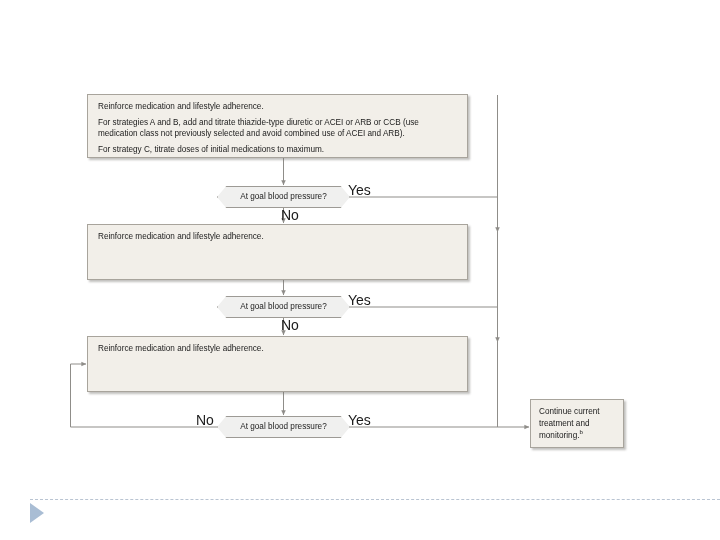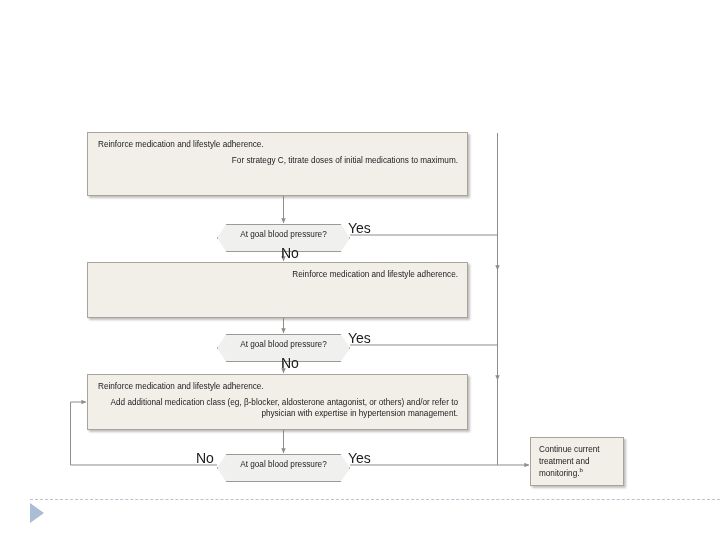--- a/index.html
+++ b/index.html
@@ -23,21 +23,20 @@
     height: 540px;
     background: #ffffff;
   }
 
   
   #flow {
     position: absolute;
     left: 0; top: 0;
     width: 720px;
     height: 470px;
-    margin-top: 38px;
   }
   #flow-svg {
     position: absolute;
     left: 0; top: 0;
     width: 720px;
     height: 470px;
   }
 
   
   .proc-box {
@@ -49,21 +48,20 @@
     padding: 6px 9px 6px 10px;
     color: #1b1b1b;
     font-size: 8.2px;
     line-height: 1.42;
   }
   .proc-box p {
     margin: 0 0 4px 0;
   }
   .proc-box p:last-child {
     margin-bottom: 0;
-    text-align: right;
   }
 
   #box-step1 { left: 87px;  top: 94px;  width: 381px; height: 64px; }
   #box-step2 { left: 87px;  top: 224px; width: 381px; height: 56px; }
   #box-step3 { left: 87px;  top: 336px; width: 381px; height: 56px; }
 
   
   #box-terminal {
     position: absolute;
     box-sizing: border-box;
@@ -81,21 +79,21 @@
     font-size: 6.2px;
     vertical-align: super;
     line-height: 0;
   }
 
   
   .decision {
     position: absolute;
     box-sizing: border-box;
     width: 133px;
-    height: 28px;
+    height: 22px;
     background: #f0f0ef;
     border: 1px solid #9d9a95;
     color: #1b1b1b;
     font-size: 8.2px;
     line-height: 20px;
     text-align: center;
     white-space: nowrap;
     clip-path: polygon(0% 50%, 7% 0%, 93% 0%, 100% 50%, 93% 100%, 7% 100%);
   }
   #decision-1 { left: 217px; top: 186px; }
@@ -172,38 +170,38 @@
         <line x1="497.5" y1="307" x2="497.5" y2="342" marker-end="url(#arrow)"></line>
 
         <line x1="217" y1="427" x2="70.5" y2="427"></line>
         <line x1="70.5" y1="427" x2="70.5" y2="364"></line>
         <line x1="70.5" y1="364" x2="86" y2="364" marker-end="url(#arrow)"></line>
       </g>
     </svg>
 
     <div class="proc-box" id="box-step1">
       <p>Reinforce medication and lifestyle adherence.</p>
+      <p>For strategies A and B, add and titrate thiazide-type diuretic or ACEI or ARB or CCB (use medication class not previously selected and avoid combined use of ACEI and ARB).</p>
       <p>For strategy C, titrate doses of initial medications to maximum.</p>
     </div>
 
     <div class="decision" id="decision-1">At goal blood pressure?</div>
     <span class="branch-label" id="label-yes-1">Yes</span>
     <span class="branch-label" id="label-no-1">No</span>
 
     <div class="proc-box" id="box-step2">
       <p>Reinforce medication and lifestyle adherence.</p>
     </div>
 
     <div class="decision" id="decision-2">At goal blood pressure?</div>
     <span class="branch-label" id="label-yes-2">Yes</span>
     <span class="branch-label" id="label-no-2">No</span>
 
     <div class="proc-box" id="box-step3">
       <p>Reinforce medication and lifestyle adherence.</p>
-      <p>Add additional medication class (eg, β-blocker, aldosterone antagonist, or others) and/or refer to physician with expertise in hypertension management.</p>
     </div>
 
     <div class="decision" id="decision-3">At goal blood pressure?</div>
     <span class="branch-label" id="label-yes-3">Yes</span>
     <span class="branch-label" id="label-no-3">No</span>
 
     <div id="box-terminal"><span>Continue current treatment and monitoring.</span><sup>b</sup></div>
 
   </div>
 

